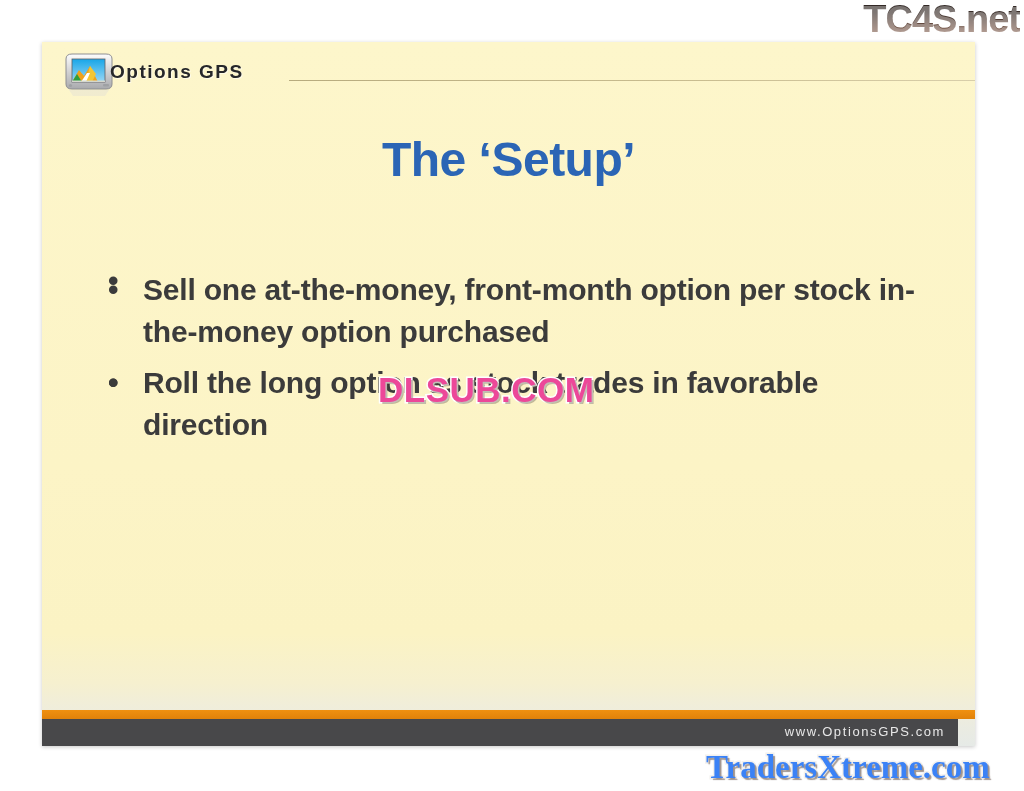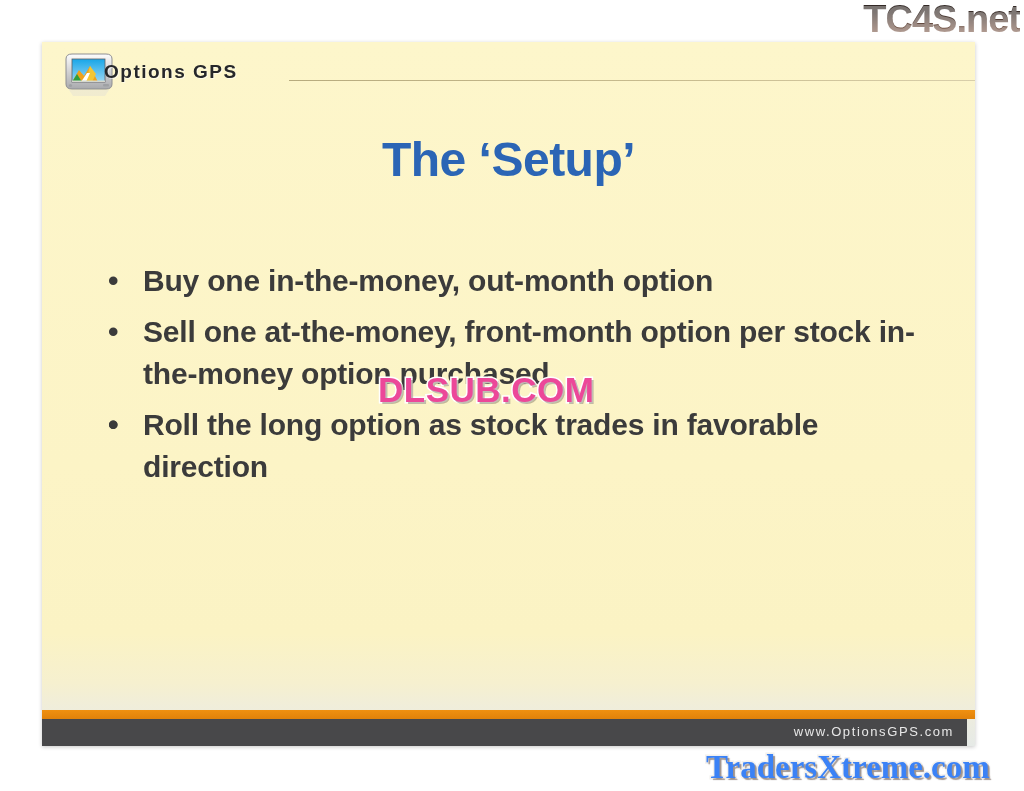--- a/index.html
+++ b/index.html
@@ -64,21 +64,21 @@
   #logo-icon {
     position: absolute;
     left: 20px;
     top: 11px;
     width: 54px;
     height: 44px;
   }
   #logo-icon svg { display: block; }
   #logo-text {
     position: absolute;
-    left: 62px;
+    left: 68px;
     top: 19px;
     font-family: "Liberation Sans", sans-serif;
     font-weight: bold;
     font-size: 19px;
     letter-spacing: 1.5px;
     color: #26272a;
     text-shadow: 1px 1px 0 rgba(255,255,255,0.55);
     white-space: nowrap;
   }
   #header-rule {
@@ -137,21 +137,21 @@
   
   #footer-orange {
     position: absolute;
     left: 0; right: 0;
     bottom: 27px;
     height: 9px;
     background: linear-gradient(180deg, #f09010 0%, #e1820a 100%);
   }
   #footer-bar {
     position: absolute;
-    left: 0; right: 8px;
+    left: 0; right: 17px;
     bottom: 0;
     height: 27px;
     background: #48484a;
   }
   #footer-url {
     position: absolute;
     right: 13px;
     top: 5px;
     font-family: "Liberation Sans", sans-serif;
     font-size: 13px;
@@ -242,21 +242,20 @@
     <div id="logo-text">Options GPS</div>
 
     <div id="header-rule"></div>
   </div>
 
   <div id="slide-title">The ‘Setup’</div>
 
   <ul id="bullet-list">
     <li class="bullet-item">
       <span class="bullet-marker">•</span>
-      <span class="bullet-text">Buy one in-the-money, out-month option</span>
     </li>
     <li class="bullet-item">
       <span class="bullet-marker">•</span>
       <span class="bullet-text">Sell one at-the-money, front-month option per stock in-the-money option purchased</span>
     </li>
     <li class="bullet-item">
       <span class="bullet-marker">•</span>
     </li>
     <li class="bullet-item">
       <span class="bullet-marker">•</span>

